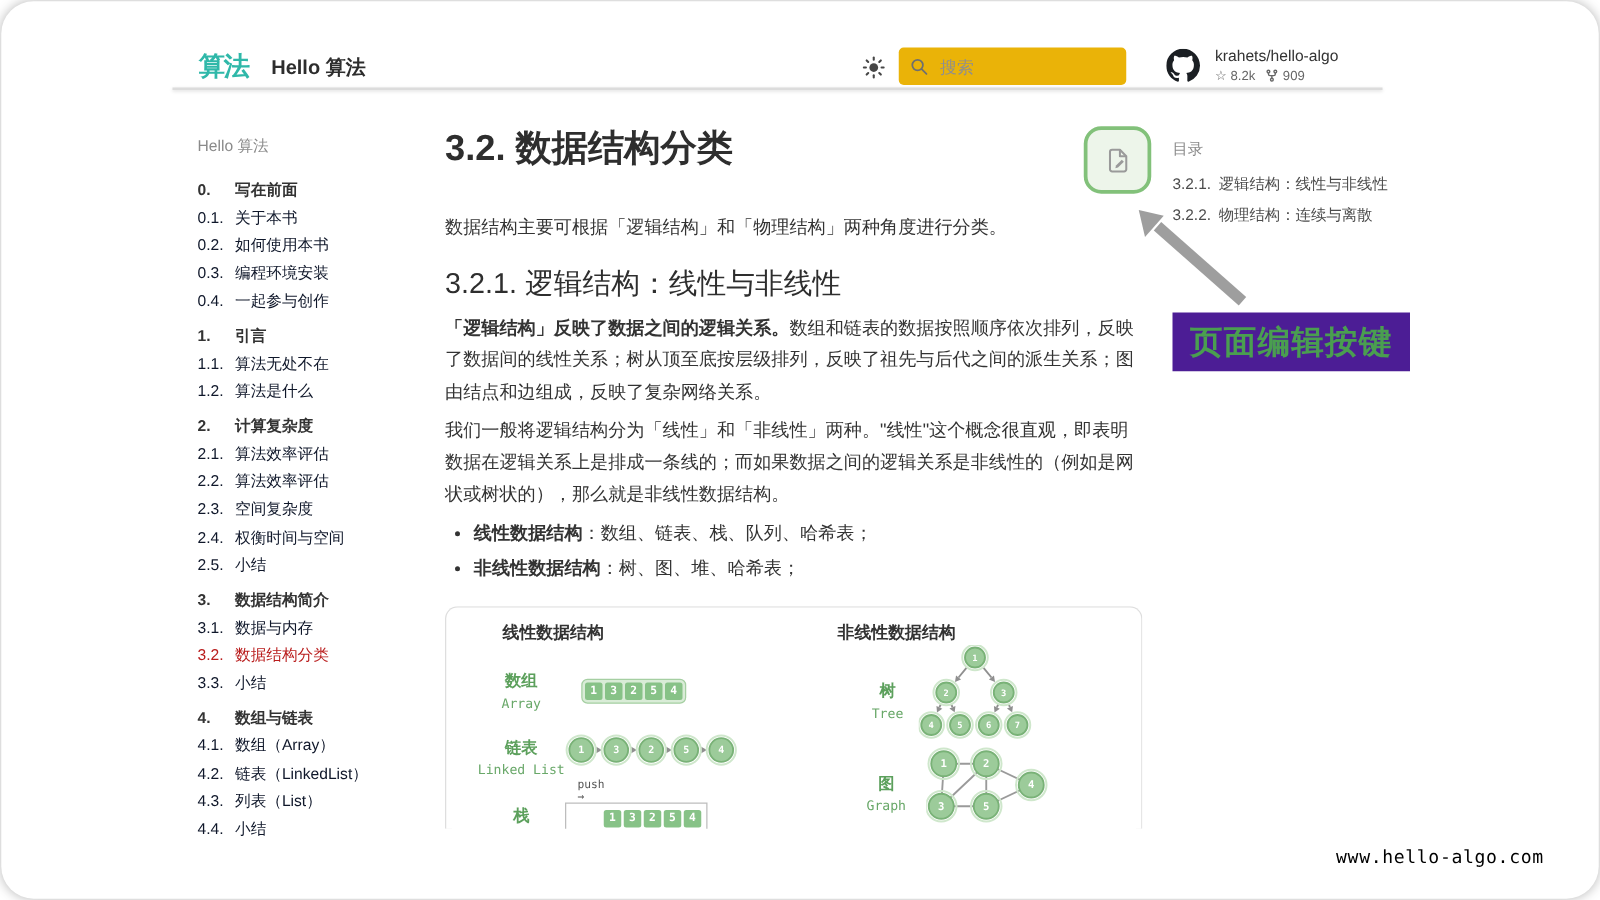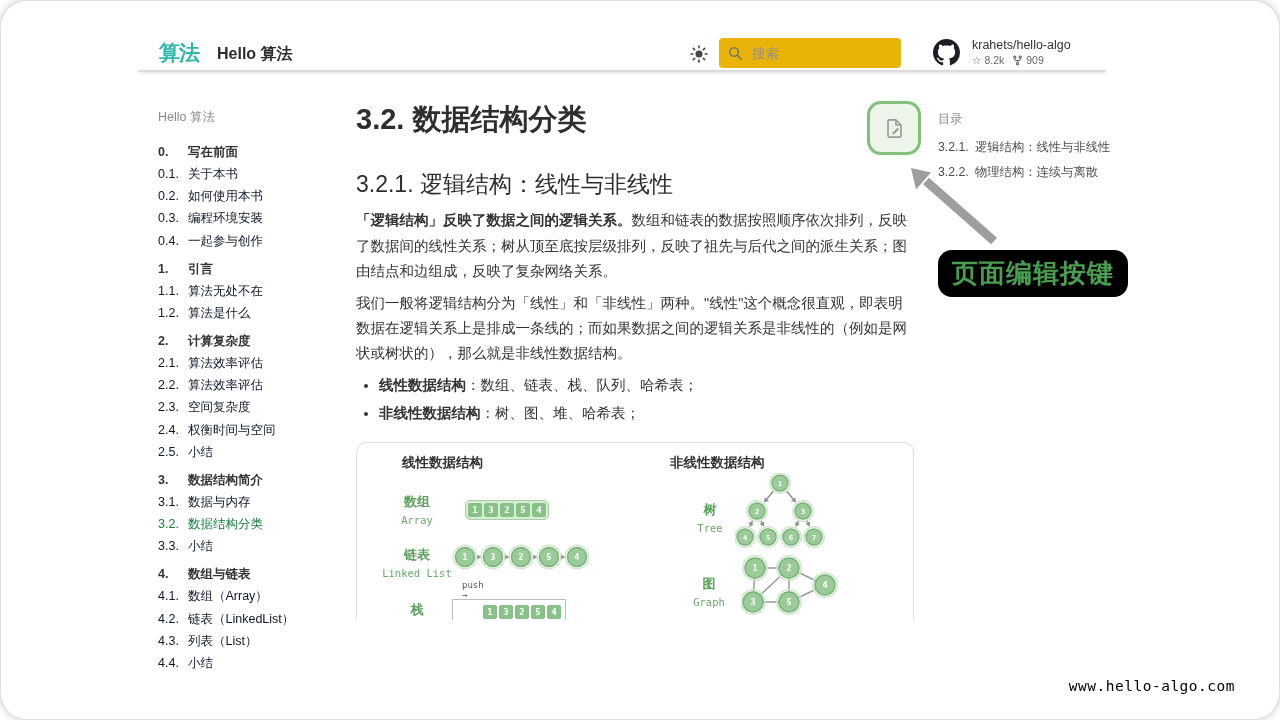--- a/index.html
+++ b/index.html
@@ -19,21 +19,21 @@
   .repo-name { font-size:12.5px; color:#333; }
   .repo-meta { font-size:10.5px; color:#666; display:flex; align-items:center; gap:3px; margin-top:2px; }
   .header-divider { position:absolute; left:137px; top:69px; width:968px; height:2px; background:#dcdcdc; box-shadow:0 1px 3px rgba(0,0,0,.15); }
 
   
   .sidebar { position:absolute; left:157px; top:108px; width:192px; font-size:12.5px; }
   .sidebar-title { color:#8a8a8a; margin-bottom:20px; }
   .nav-item { display:flex; margin-bottom:9px; color:#0f172a; text-decoration:none; line-height:1.05; cursor:pointer; }
   .nav-item .num { display:inline-block; min-width:30px; }
   .nav-item.sec { font-weight:bold; color:#333; margin-top:15px; }
-  .nav-item.active { color:#15803d; }
+  .nav-item.active { color:#b91c1c; }
 
   
   .toc { position:absolute; left:937px; top:110px; width:210px; font-size:12.3px; }
   .toc-title { color:#8a8a8a; margin-bottom:13px; }
   .toc-item { display:flex; margin-bottom:11px; color:#4c4c4c; text-decoration:none; line-height:1.1; cursor:pointer; }
   .toc-item .num { display:inline-block; min-width:37px; }
 
   
   .main { position:absolute; left:355px; top:100px; width:560px; color:#333; }
   .main h1 { font-size:29px; font-weight:700; color:#2e2e2e; line-height:1.3; margin:0 0 31px; }
@@ -51,21 +51,21 @@
   .fig-label .en { font-size:10.5px; color:#69a869; font-family:"DejaVu Sans Mono", monospace; margin-top:3px; }
   .array-box { position:absolute; left:108px; top:57px; display:inline-flex; gap:2px; padding:2px; background:#d9ecd7; border:1.5px solid #a5cfa2; border-radius:5px; }
   .cell { width:14px; height:14px; border-radius:2px; background:#87c287; color:#fff; font-size:9px; font-weight:bold; font-family:"DejaVu Sans Mono", monospace; display:flex; align-items:center; justify-content:center; }
   .push { position:absolute; left:105px; top:138px; font-family:"DejaVu Sans Mono", monospace; font-size:9px; color:#555; line-height:1.1; }
   .stack-box { position:absolute; left:95px; top:156px; width:114px; height:26px; border:1px solid #bdbdbd; background:#fff; display:flex; justify-content:flex-end; align-items:center; gap:2px; padding:0 4px; }
   .fig-svg { position:absolute; }
 
   
   .edit-btn { position:absolute; left:866px; top:100px; width:54px; height:54px; border:3px solid #82c17a; background:#edf5ea; border-radius:14px; display:flex; align-items:center; justify-content:center; cursor:pointer; }
   .annot-arrow { position:absolute; left:885px; top:155px; }
-  .annot-label { position:absolute; left:937px; top:249px; width:190px; height:47px; background:#000000; border-radius:14px; color:#4a9e50; font-size:26px; font-weight:bold; letter-spacing:1px; display:flex; align-items:center; justify-content:center; }
+  .annot-label { position:absolute; left:937px; top:249px; width:190px; height:47px; background:#4c1d95; border-radius:0; color:#4a9e50; font-size:26px; font-weight:bold; letter-spacing:1px; display:flex; align-items:center; justify-content:center; }
 
   .watermark { position:absolute; right:44px; bottom:25px; font-family:"DejaVu Sans Mono", monospace; font-size:14.5px; color:#000000; letter-spacing:0.5px; }
 </style>
 </head>
 <body>
 
 <div class="card">
 
   <div class="logo"><span>算法</span></div>
   <div class="site-title">Hello 算法</div>
@@ -211,20 +211,21 @@
         </a>
         <a class="nav-item">
           <span class="num">4.4.</span>
           <span class="lbl">小结</span>
         </a>
       </div>
   </nav>
 
   <main class="main">
     <h1>3.2. 数据结构分类</h1>
+    <p>数据结构主要可根据「逻辑结构」和「物理结构」两种角度进行分类。</p>
     <h2>3.2.1. 逻辑结构：线性与非线性</h2>
     <p><strong>「逻辑结构」反映了数据之间的逻辑关系。</strong><span>数组和链表的数据按照顺序依次排列，反映了数据间的线性关系；树从顶至底按层级排列，反映了祖先与后代之间的派生关系；图由结点和边组成，反映了复杂网络关系。</span></p>
     <p>我们一般将逻辑结构分为「线性」和「非线性」两种。"线性"这个概念很直观，即表明数据在逻辑关系上是排成一条线的；而如果数据之间的逻辑关系是非线性的（例如是网状或树状的），那么就是非线性数据结构。</p>
     <ul id="bullet-list">
         <li><strong>线性数据结构</strong><span>：数组、链表、栈、队列、哈希表；</span></li>
         <li><strong>非线性数据结构</strong><span>：树、图、堆、哈希表；</span></li>
       </ul>
 
     <div class="figure">
       <div class="fig-title" style="left:45px;top:11px">线性数据结构</div>

